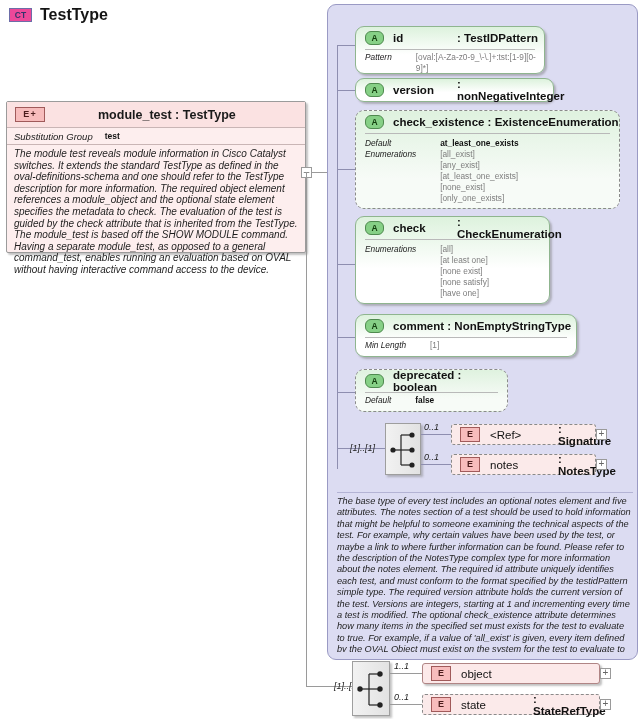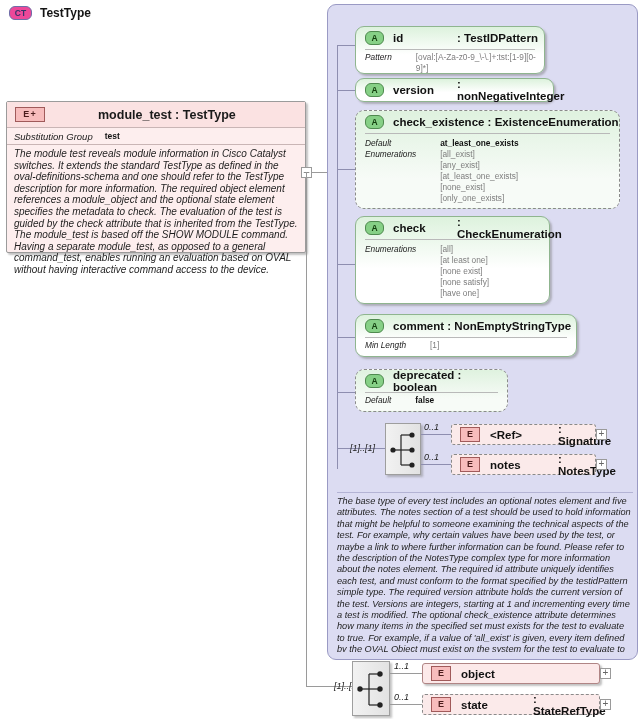--- a/index.html
+++ b/index.html
@@ -72,27 +72,27 @@
     border-radius: 9px;
     background: #dcdcf2;
   }
   #ctHdr {
     position: absolute; left: 9px; top: 6px;
     display: flex; align-items: center; gap: 8px;
   }
   .ctBadge {
     width: 23px; height: 14px;
     border: 1px solid #6d6da8;
-    border-radius: 6px;
+    border-radius: 0;
     background: #ec4899;
     display: flex; align-items: center; justify-content: center;
     font-size: 8.5px; font-weight: bold; color: #33336b;
     line-height: 1;
   }
-  #ctTitle { font-size: 12px; font-weight: bold; color: #141414; }
+  #ctTitle { font-size: 16px; font-weight: bold; color: #141414; }
 
   
   .attr {
     position: absolute;
     background: linear-gradient(to bottom, #ddf2dd, #ffffff 60%);
     border: 1px solid #8fb58f;
     border-radius: 9px;
   }
   .attr.dashed { border: 1px dashed #8a8a8a; background: linear-gradient(to bottom,#dff2df,#f7fbf7 70%); }
   .attrHdr {
@@ -142,21 +142,21 @@
   .el.dashed { border: 1px dashed #8a8a8a; background: #fbeaea; }
   .elBadge {
     width: 20px; height: 15px;
     border: 1px solid #a05a5a;
     background: #f7bcbc;
     display: flex; align-items: center; justify-content: center;
     font-size: 9px; font-weight: bold; color: #4a1c1c;
     line-height: 1;
     flex: 0 0 auto;
   }
-  .elName { font-size: 11.5px; font-weight: bold; color: #111; }
+  .elName { font-size: 11.5px; font-weight: normal; color: #111; }
   .elType { font-size: 11.5px; font-weight: bold; color: #111; }
 
   
   .expander {
     position: absolute;
     width: 11px; height: 11px;
     border: 1px solid #9a9a9a;
     background: #fff;
     display: flex; align-items: center; justify-content: center;
     font-size: 10px; line-height: 1; color: #666;

